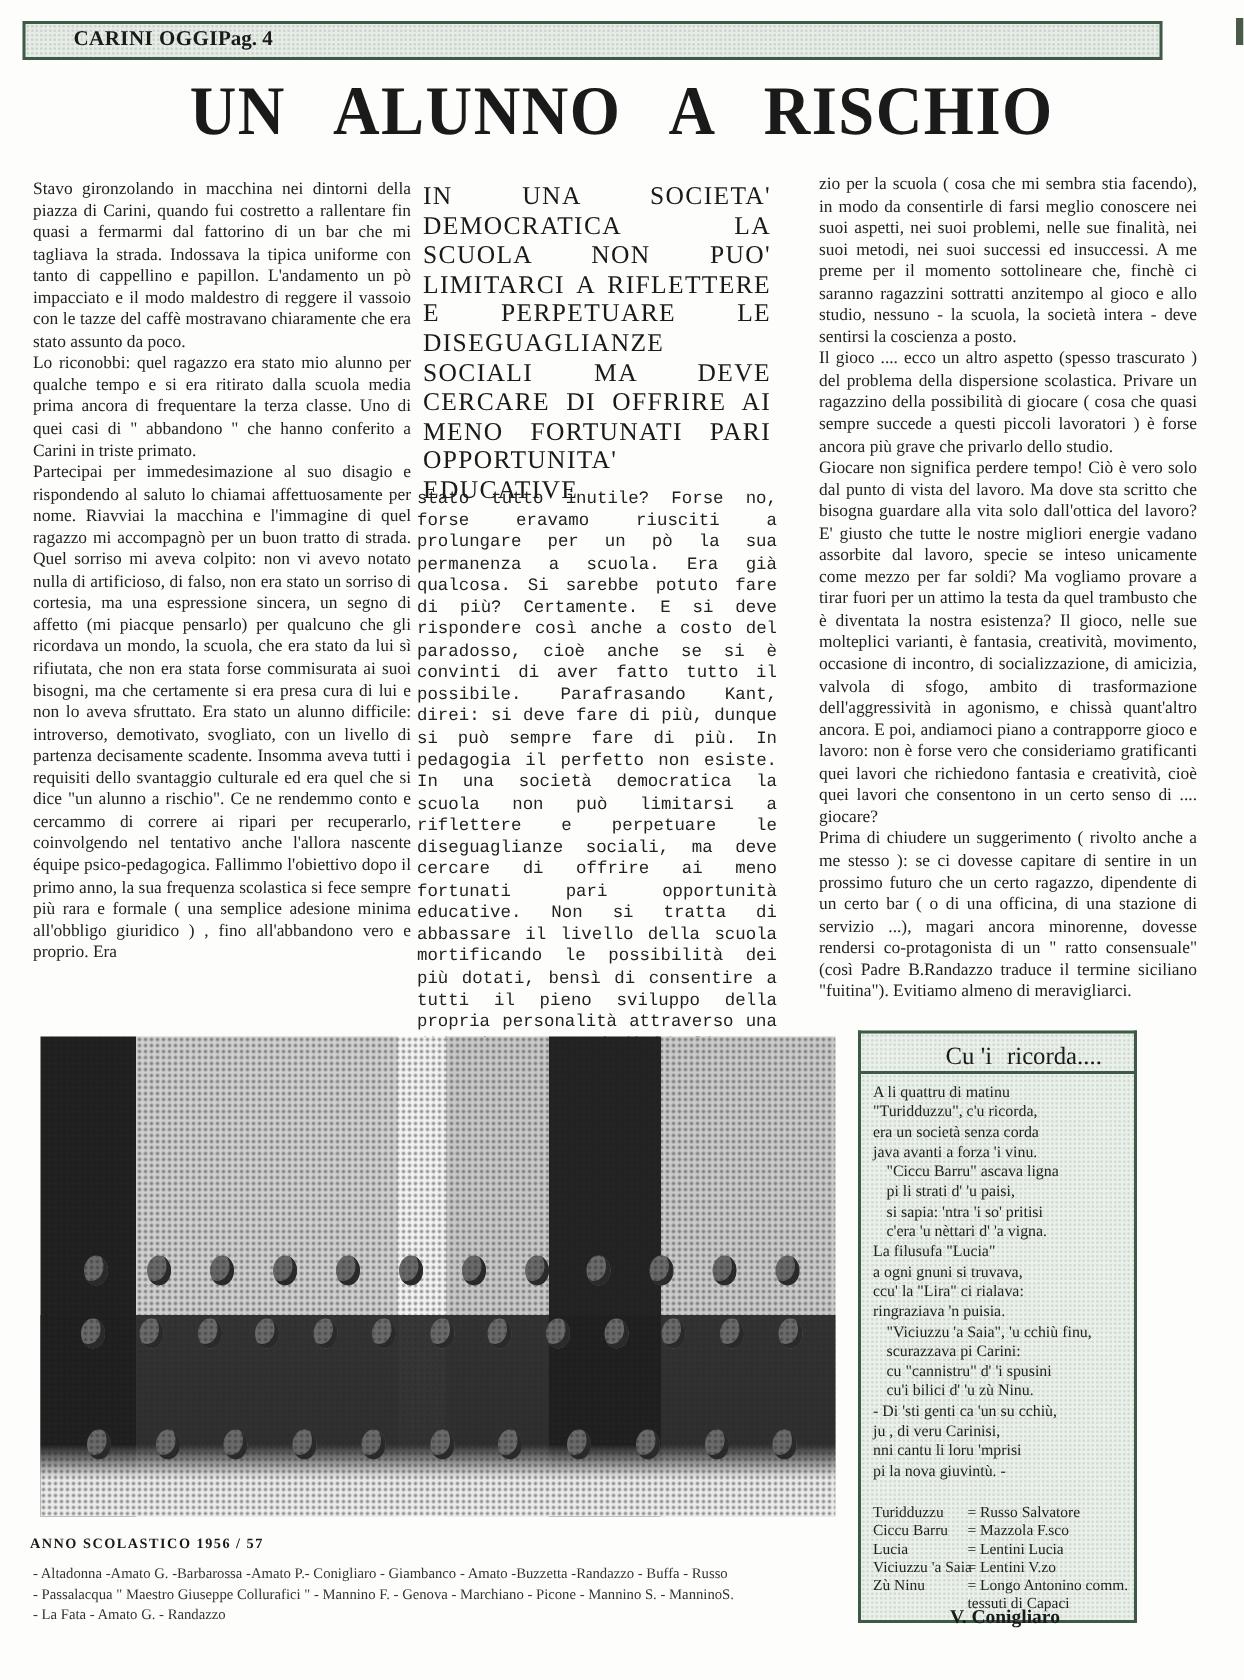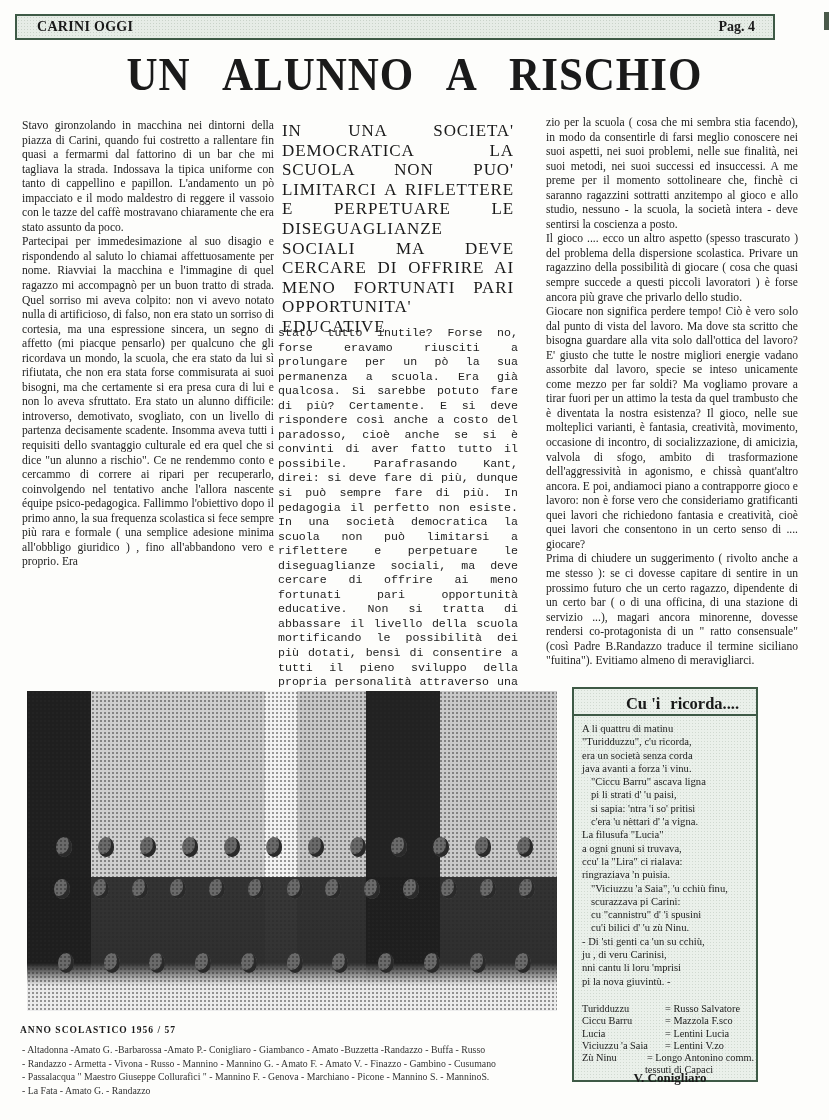--- a/index.html
+++ b/index.html
@@ -5,22 +5,22 @@
   * { box-sizing: border-box; margin: 0; padding: 0; }
   html, body { width: 829px; height: 1120px; background: #fdfdfb; overflow: hidden; }
   body { position: relative; font-family: "Liberation Serif", serif; color: #1a1a1a; }
 
   .header-bar {
     position: absolute; left: 15px; top: 14px; width: 760px; height: 26px;
     border: 2px solid #3e5a46;
     background-color: #e6ece6;
     background-image: radial-gradient(#c9d3c9 0.8px, transparent 0.9px);
     background-size: 3px 3px;
-    display: flex; align-items: center; justify-content: space-between;
-    padding: 0 18px 0 20px;
+    display: flex; align-items: center; justify-content: flex-start;
+    padding: 0 18px 0 32px;
   }
   .header-bar .pub { font-family: "Liberation Serif", serif; font-weight: bold; font-size: 14px; letter-spacing: 0.3px; }
   .header-bar .pg { font-family: "Liberation Serif", serif; font-weight: bold; font-size: 14px; }
 
   .right-edge { position: absolute; right: 0; top: 12px; width: 5px; height: 18px; background: #4a5a4a; }
 
   .title {
     position: absolute; left: 0; top: 50px; width: 829px; text-align: center;
     font-family: "Liberation Serif", serif; font-weight: bold; font-size: 43px;
     letter-spacing: 1px; word-spacing: 22px; transform: scaleY(1.08);
@@ -83,56 +83,57 @@
     background-color: #eaf0ea;
     background-image: radial-gradient(#d0d9d0 0.8px, transparent 0.9px);
     background-size: 3px 3px;
   }
   .poem-head {
     position: absolute; left: 572px; top: 687px; width: 186px; height: 31px;
     border: 2px solid #3e5a46; border-bottom: none;
     background-color: #eaf0ea;
     background-image: radial-gradient(#d0d9d0 0.8px, transparent 0.9px);
     background-size: 3px 3px;
-    text-align: center; font-weight: bold; font-size: 16.5px; padding-top: 5px;
+    text-align: center; font-weight: normal; font-size: 16.5px; padding-top: 5px;
     font-family: "Liberation Serif", serif;
     padding-left: 35px;
   }
   .poem-head .sep { display: inline-block; width: 10px; }
   .poem {
     position: absolute; left: 582px; top: 722px; width: 172px;
     font-family: "Liberation Serif", serif; font-size: 10.6px; line-height: 13.3px; color: #222;
   }
   .poem .line { white-space: nowrap; }
   .poem .ind { padding-left: 9px; }
   .legend {
     position: absolute; left: 582px; top: 1003px; width: 172px;
     font-family: "Liberation Serif", serif; font-size: 10.3px; line-height: 12.3px; color: #222;
   }
-  .legend .row { display: flex; white-space: nowrap; gap: 20px; }
+  .legend .row { display: flex; white-space: nowrap; }
   .legend .k { width: 63px; }
   .legend .extra { padding-left: 63px; }
   .poem-sig {
     position: absolute; left: 670px; top: 1070px; font-weight: bold; font-size: 13px;
     font-family: Liberation Serif, serif; transform: translateX(-50%);
   }
 </style>
 </head>
 <body>
 
 <div class="header-bar">
   <span class="pub">CARINI  OGGI</span>
   <span class="pg">Pag.  4</span>
 </div>
 <div class="right-edge"></div>
 
 <h1 class="title">UN ALUNNO A RISCHIO</h1>
 
 <div class="col col1">
   <p>Stavo gironzolando in macchina nei dintorni della piazza di Carini, quando fui costretto a rallentare fin quasi a fermarmi dal fattorino di un bar che mi tagliava la strada. Indossava la tipica uniforme con tanto di cappellino e papillon. L'andamento un pò impacciato e il modo maldestro di reggere il vassoio con le tazze del caffè mostravano chiaramente che era stato assunto da poco.</p>
+  <p>Lo riconobbi: quel ragazzo era stato mio alunno per qualche tempo e si era ritirato dalla scuola media prima ancora di frequentare la terza classe. Uno di quei casi di " abbandono " che hanno conferito a Carini in triste primato.</p>
   <p>Partecipai per immedesimazione al suo disagio e rispondendo al saluto lo chiamai affettuosamente per nome. Riavviai la macchina e l'immagine di quel ragazzo mi accompagnò per un buon tratto di strada. Quel sorriso mi aveva colpito: non vi avevo notato nulla di artificioso, di falso, non era stato un sorriso di cortesia, ma una espressione sincera, un segno di affetto (mi piacque pensarlo) per qualcuno che gli ricordava un mondo, la scuola, che era stato da lui sì rifiutata, che non era stata forse commisurata ai suoi bisogni, ma che certamente si era presa cura di lui e non lo aveva sfruttato. Era stato un alunno difficile: introverso, demotivato, svogliato, con un livello di partenza decisamente scadente. Insomma aveva tutti i requisiti dello svantaggio culturale ed era quel che si dice "un alunno a rischio". Ce ne rendemmo conto e  cercammo di correre ai ripari per recuperarlo, coinvolgendo nel tentativo anche l'allora nascente équipe psico-pedagogica. Fallimmo l'obiettivo dopo il primo anno, la sua frequenza scolastica si fece sempre più rara e formale ( una semplice adesione minima all'obbligo giuridico ) , fino all'abbandono vero e proprio.  Era</p>
 </div>
 
 <div class="pull-quote">IN UNA SOCIETA' DEMOCRATICA LA SCUOLA NON PUO' LIMITARCI A RIFLETTERE E PERPETUARE LE DISEGUAGLIANZE SOCIALI MA DEVE CERCARE DI OFFRIRE AI MENO FORTUNATI PARI OPPORTUNITA' EDUCATIVE</div>
 
 <div class="col col2">
   <p>stato tutto inutile? Forse no, forse eravamo riusciti a prolungare per un pò la sua permanenza a scuola. Era già qualcosa. Si sarebbe potuto fare di più? Certamente. E si deve rispondere così anche a costo del paradosso, cioè anche se si è convinti di aver fatto tutto il possibile. Parafrasando Kant, direi: si deve fare di più, dunque si può sempre fare di più. In pedagogia il perfetto non esiste. In una società democratica la scuola non può limitarsi a riflettere e perpetuare le diseguaglianze sociali, ma deve cercare di offrire ai meno fortunati pari opportunità educative. Non si tratta di abbassare il livello della scuola mortificando le possibilità dei più dotati, bensì di consentire a tutti il pieno sviluppo della propria personalità attraverso una didattica individualizzata. Difficile? Difficilissimo! Occorre un cambiamento radicale nel modo di fare scuola,  anzi una vera e propria rivoluzione che investa ogni aspetto del servizio scolastico, una rivoluzione già ampiamente teorizzata, che però deve fare ancora moltissima strada sul piano della prassi.</p>
 </div>
 
 <div class="col col3">
@@ -185,21 +186,20 @@
       <span class="head"></span>
       <span class="head"></span>
       <span class="head"></span>
       <span class="head"></span>
   </div>
 </div>
 
 <div class="caption">ANNO SCOLASTICO 1956 / 57</div>
 <div class="names">
   <div>- Altadonna -Amato G. -Barbarossa -Amato P.- Conigliaro - Giambanco - Amato -Buzzetta -Randazzo - Buffa  -   Russo</div>
-  <div>- Randazzo - Armetta - Vivona - Russo - Mannino - Mannino G. - Amato F. - Amato V. - Finazzo - Gambino - Cusumano</div>
   <div>- Passalacqua      " Maestro Giuseppe Collurafici " - Mannino F. - Genova - Marchiano - Picone - Mannino S. - ManninoS.</div>
   <div>- La Fata - Amato G. - Randazzo</div>
 </div>
 
 <div class="poem-head">
   <span>Cu 'i</span><span class="sep"></span><span>ricorda....</span>
 </div>
 <div class="poem-box"></div>
 
 <div class="poem">

